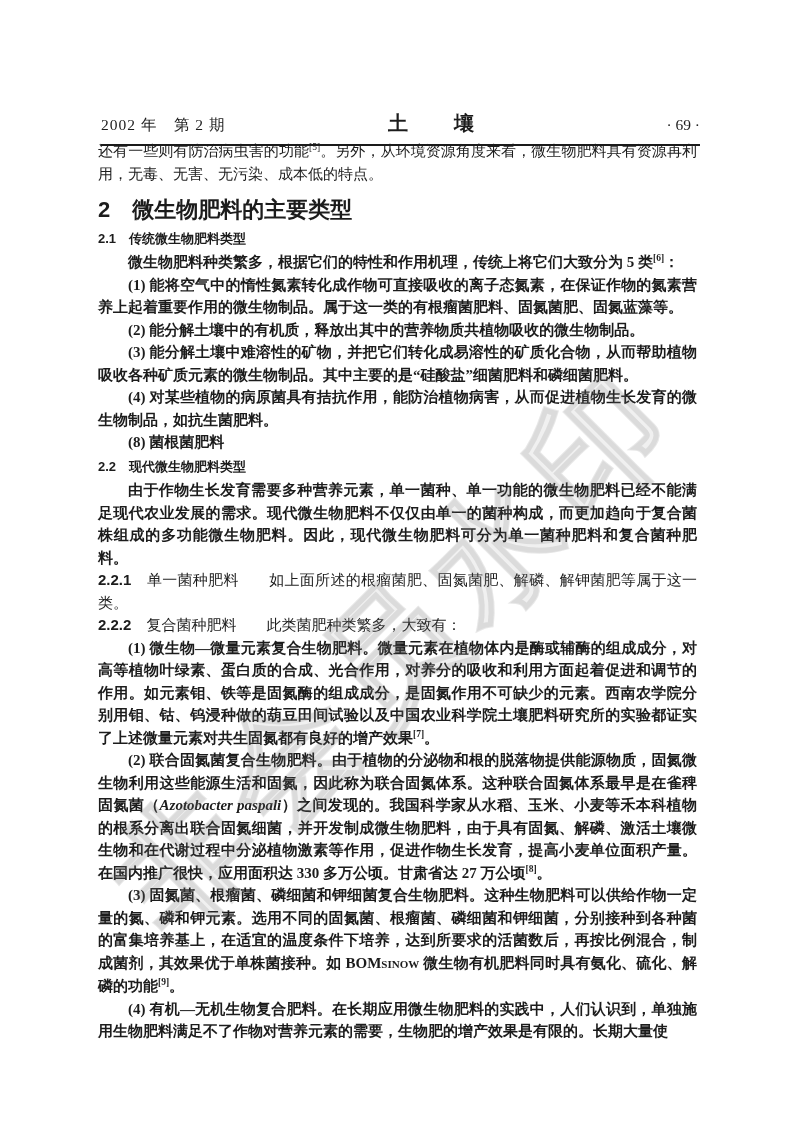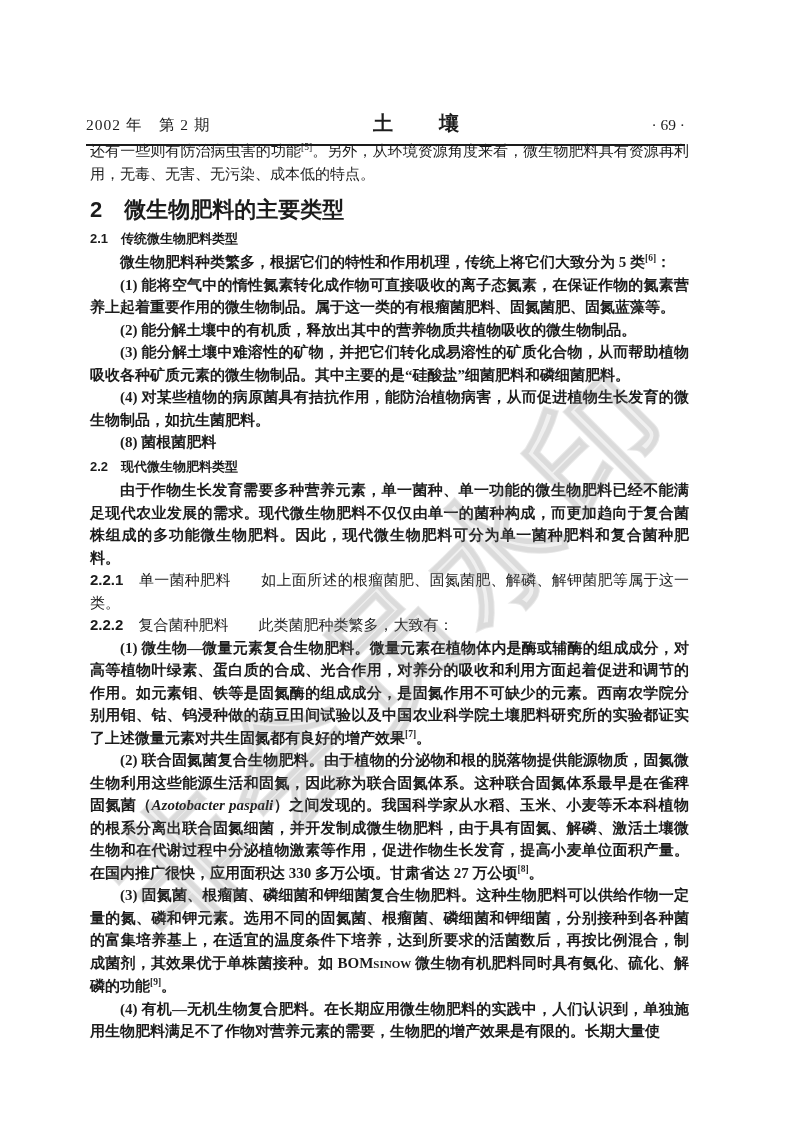--- a/index.html
+++ b/index.html
@@ -13,21 +13,21 @@
     width: 793px;
     height: 1122px;
     background: #ffffff;
     overflow: hidden;
     color: #1c1c1c;
   }
   
   .header {
     position: absolute;
     top: 110px;
-    left: 86px;
+    left: 101px;
     width: 599px;
     display: flex;
     justify-content: space-between;
     align-items: baseline;
     border-bottom: 2px solid #1a1a1a;
     padding-bottom: 7px;
   }
   .header .issue {
     font-size: 15.5px;
     letter-spacing: 1px;
@@ -39,21 +39,21 @@
     letter-spacing: 2px;
     transform: translateX(-14px);
   }
   .header .pageno {
     font-size: 15.5px;
   }
   
   .content {
     position: absolute;
     top: 140px;
-    left: 90px;
+    left: 98px;
     width: 599px;
     font-size: 15px;
     line-height: 22.5px;
     text-align: justify;
   }
   .content p { margin: 0; }
   .content p.p { text-indent: 2em; font-weight: bold; }
   .content p.cont { text-indent: 0; }
   .content p.sub { text-indent: 0; }
   .content p.h2 {

